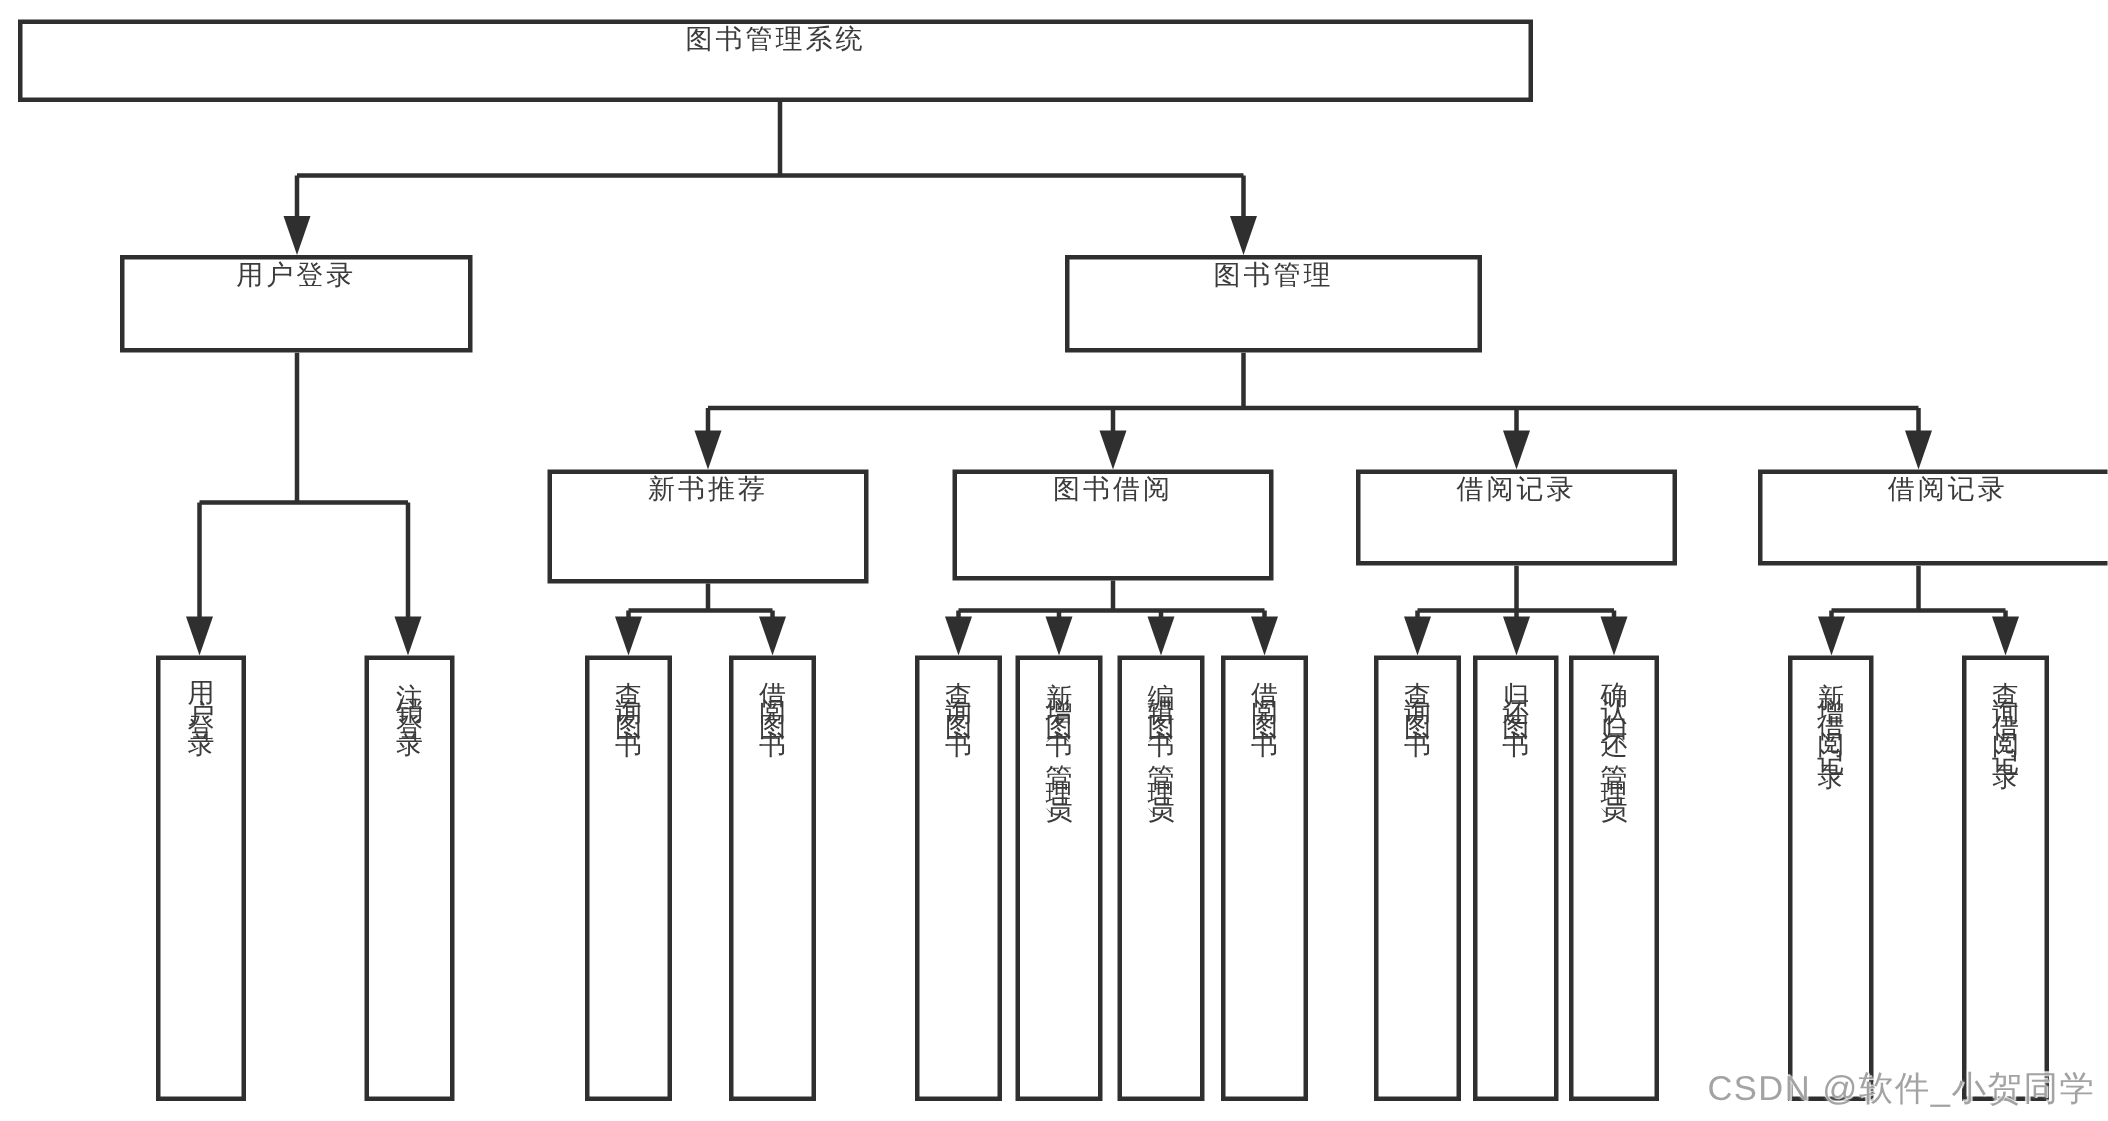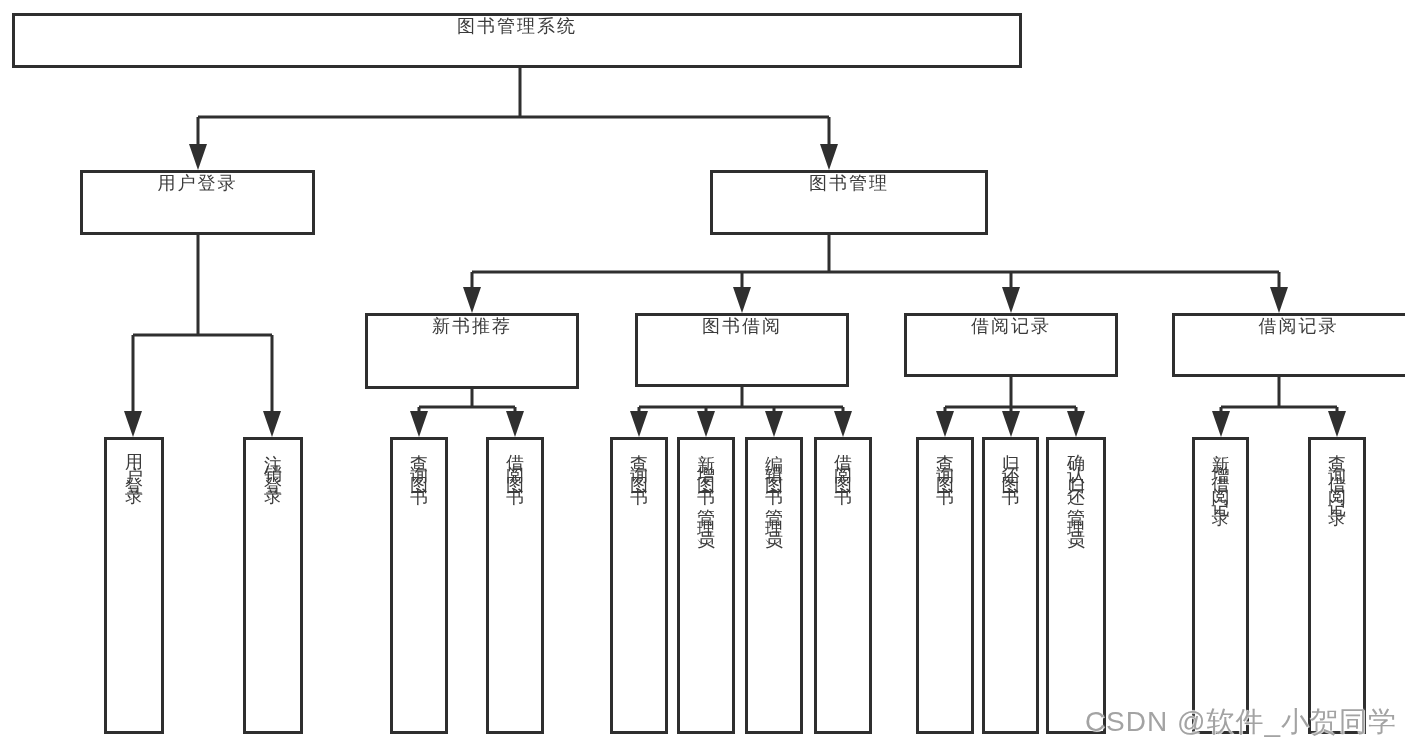--- a/index.html
+++ b/index.html
@@ -49,21 +49,21 @@
     writing-mode: vertical-rl;
     text-orientation: mixed;
     letter-spacing: 11px;
     line-height: 1;
     white-space: normal;
   }
   .watermark {
     position: absolute;
     right: 8px;
     bottom: 6px;
-    font-size: 28px;
+    font-size: 23px;
     letter-spacing: 1px;
     color: var(--watermark, #a3a3a3);
     text-shadow: 0 0 2px #fff, 1px 1px 0 rgba(255,255,255,.7), -1px -1px 0 rgba(255,255,255,.7);
     z-index: 5;
   }
 </style>
 </head>
 <body>
 
 <div class="stage">

